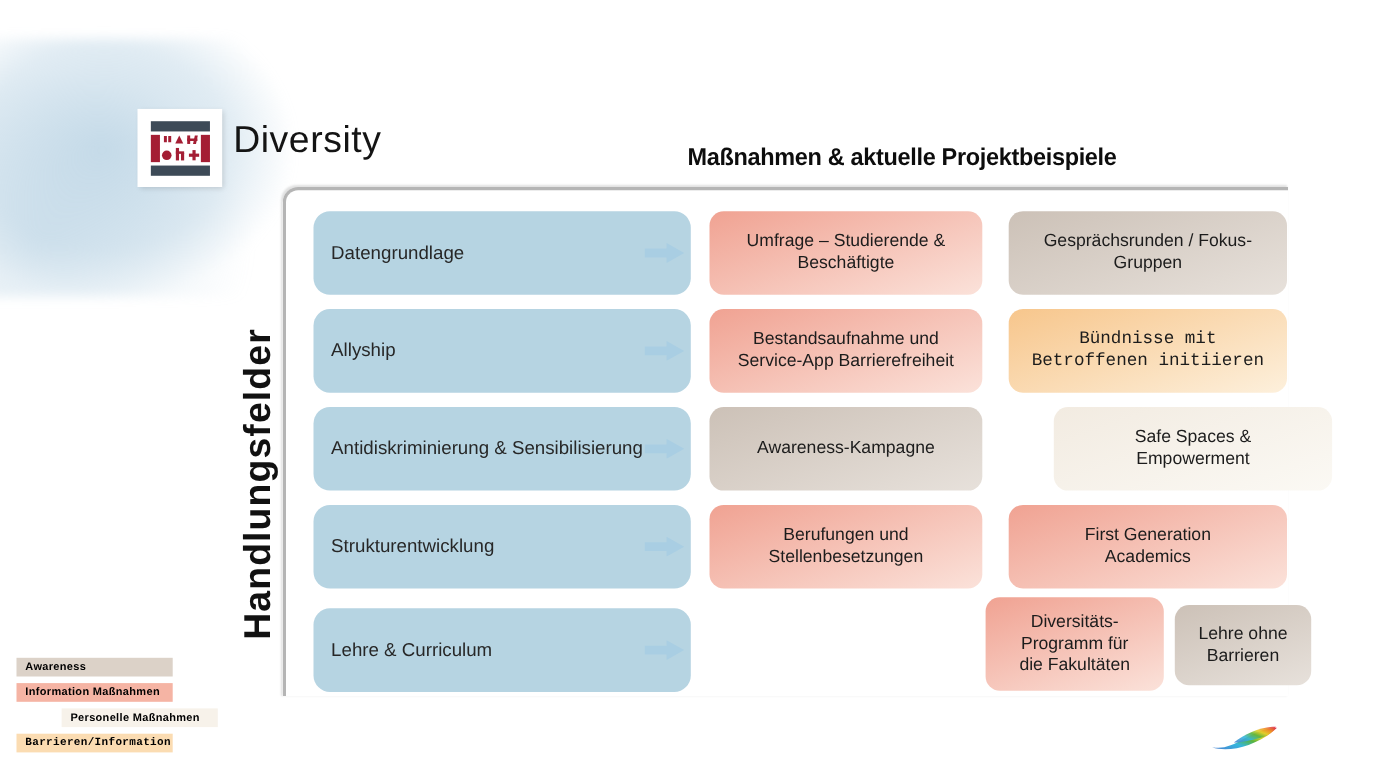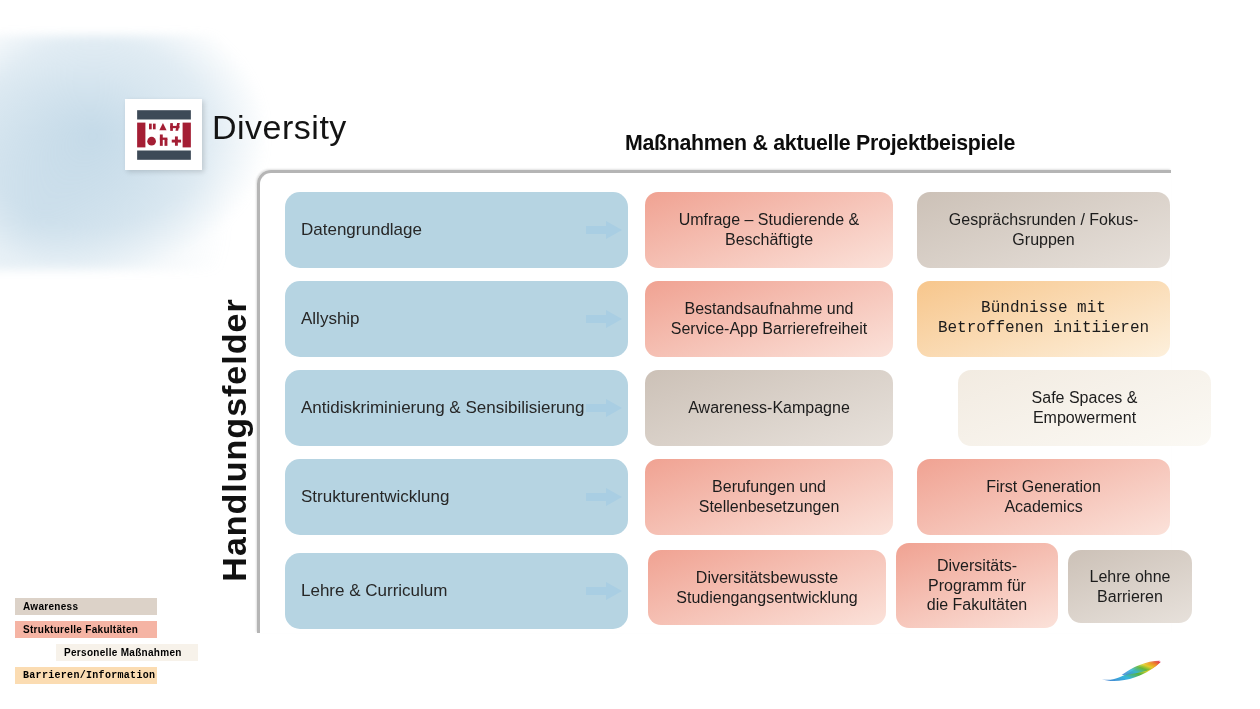--- a/index.html
+++ b/index.html
@@ -164,33 +164,30 @@
   <div class="proj narrow c-strukturelle" style="top:459px;left:917px;width:253px">
     <span>First Generation Academics</span>
   </div>
 
   <div class="fieldbox" style="top:553px">
     <span>Lehre &amp; Curriculum</span>
   </div>
   <svg class="arrow" style="top:582px" width="36" height="18" viewBox="0 0 36 18">
       <path d="M0 5h20V0l16 9-16 9v-5H0z"></path>
     </svg>
-  <div class="proj c-strukturelle" style="top:550px;left:648px;width:238px;height:75px">
-    <span>Diversitätsbewusste Studiengangsentwicklung</span>
-  </div>
   <div class="proj tight c-strukturelle" style="top:543px;left:896px;width:162px;height:85px">
     <span>Diversitäts-Programm für die Fakultäten</span>
   </div>
   <div class="proj c-awareness" style="top:550px;left:1068px;width:124px;height:73px;padding:0 8px">
     <span>Lehre ohne Barrieren</span>
   </div>
 
   <div class="legend">
     <div class="lrow c-awareness">Awareness</div>
-    <div class="lrow c-strukturelle">Strukturelle Fakultäten</div>
+    <div class="lrow c-strukturelle">Information Maßnahmen</div>
     <div class="lrow c-personelle">Personelle Maßnahmen</div>
     <div class="lrow c-beratung">Barrieren/Information</div>
   </div>
 
   <svg class="swoosh" width="62" height="30" viewBox="0 0 60 28">
     <defs>
       <linearGradient id="rg" x1="0" y1="1" x2="1" y2="0">
         <stop offset="0" stop-color="#4a7fd0"></stop>
         <stop offset="0.3" stop-color="#35b6de"></stop>
         <stop offset="0.5" stop-color="#59b43c"></stop>

